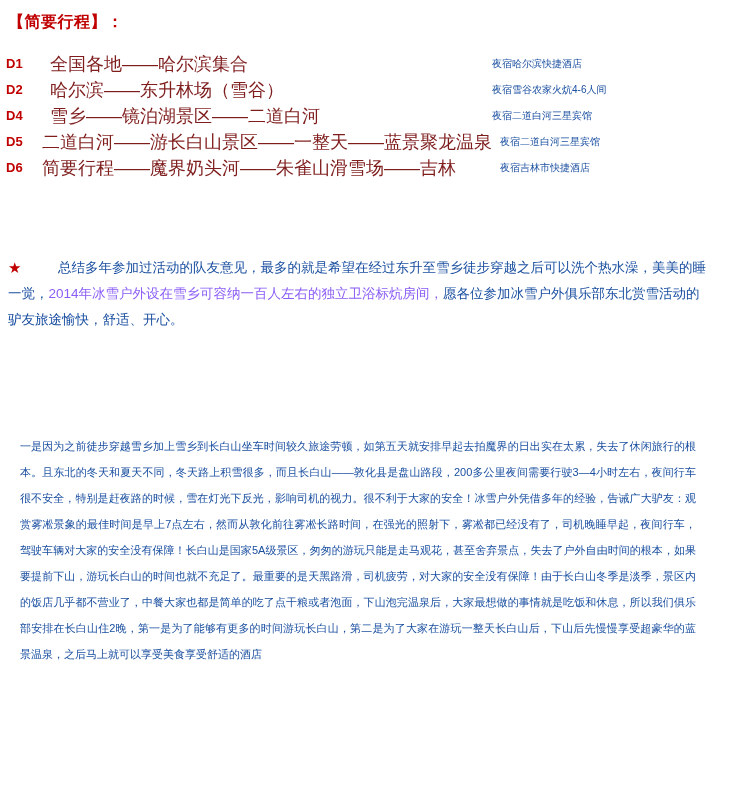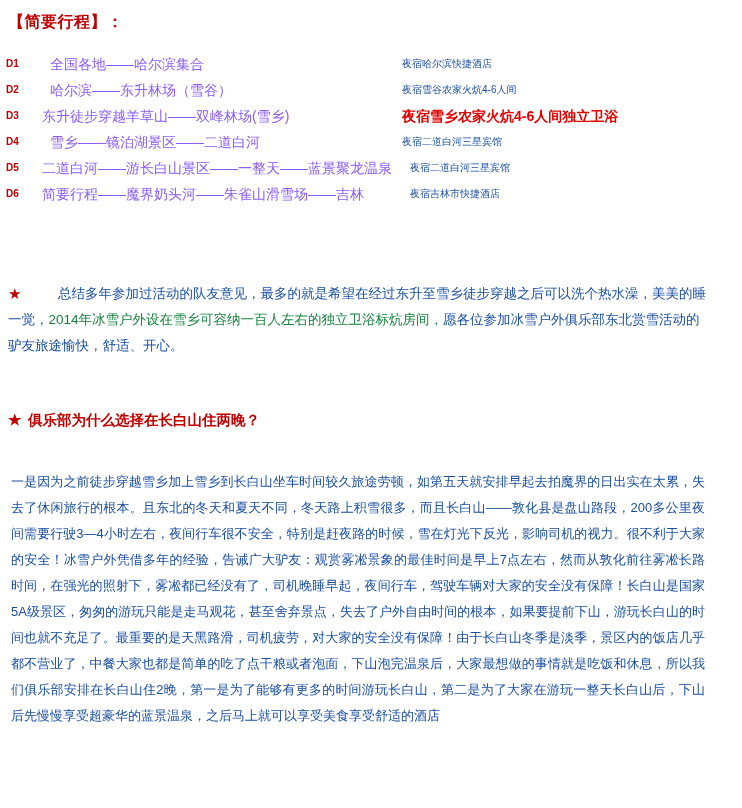--- a/index.html
+++ b/index.html
@@ -37,27 +37,27 @@
   .itin-table td {
     vertical-align: top;
     padding: 3px 0;
     line-height: 20px;
   }
   .col-day {
     width: 36px;
     padding-left: 6px !important;
     color: #c00000;
     font-weight: bold;
-    font-size: 10px;
+    font-size: 13px;
     white-space: nowrap;
   }
   .col-route {
     width: 360px;
-    color: #8b5cf6;
-    font-size: 14px;
+    color: #7f1d1d;
+    font-size: 18px;
     white-space: nowrap;
   }
   .col-hotel {
     color: #1a4fa0;
     font-size: 10px;
     white-space: nowrap;
   }
   .col-hotel.highlight {
     color: #e00000;
     font-weight: bold;
@@ -79,21 +79,21 @@
   .para-summary {
     color: #1a4fa0;
     font-size: 13.5px;
     line-height: 26px;
     text-align: justify;
     margin: 0;
     display: inline;
   }
   .para-summary .lead-space { display: inline-block; width: 28px; }
   .para-summary .red {
-    color: #15803d;
+    color: #8b5cf6;
   }
   .summary-wrap {
     padding: 0 4px 0 8px;
     line-height: 26px;
   }
 
   .gap-mid { height: 52px; }
 
   
   .q-heading {
@@ -105,24 +105,24 @@
   .q-heading .star {
     width: 20px;
   }
 
   .gap-small { height: 34px; }
 
   
   .body-para {
     padding: 0 6px 0 6px;
     color: #1a4fa0;
-    font-size: 13px;
+    font-size: 11px;
     line-height: 26px;
     text-align: justify;
-    margin: 5px;
+    margin: 14px;
   }
   .bottom-pad { height: 24px; }
 </style>
 </head>
 <body>
 
 <div class="page">
 
   <div class="itin-title">【简要行程】：</div>
 
@@ -130,25 +130,20 @@
     <tbody>
       <tr>
         <td class="col-day">D1</td>
         <td class="col-route"><span class="indent-1">全国各地——哈尔滨集合</span></td>
         <td class="col-hotel">夜宿哈尔滨快捷酒店</td>
       </tr>
       <tr>
         <td class="col-day">D2</td>
         <td class="col-route"><span class="indent-1">哈尔滨——东升林场（雪谷）</span></td>
         <td class="col-hotel">夜宿雪谷农家火炕4-6人间</td>
-      </tr>
-      <tr>
-        <td class="col-day">D3</td>
-        <td class="col-route">东升徒步穿越羊草山——双峰林场(雪乡)</td>
-        <td class="col-hotel highlight">夜宿雪乡农家火炕4-6人间独立卫浴</td>
       </tr>
       <tr>
         <td class="col-day">D4</td>
         <td class="col-route"><span class="indent-1">雪乡——镜泊湖景区——二道白河</span></td>
         <td class="col-hotel">夜宿二道白河三星宾馆</td>
       </tr>
       <tr>
         <td class="col-day">D5</td>
         <td class="col-route">二道白河——游长白山景区——一整天——蓝景聚龙温泉</td>
         <td class="col-hotel"><span class="hotel-indent-1">夜宿二道白河三星宾馆</span></td>
@@ -162,22 +157,19 @@
   </table>
 
   <div class="gap-big"></div>
 
   <div class="summary-wrap">
     <span class="star">★</span><span class="para-summary"><span class="lead-space"></span><span>总结多年参加过活动的队友意见，最多的就是希望在经过东升至雪乡徒步穿越之后可以洗个热水澡，美美的睡一觉，</span><span class="red">2014年冰雪户外设在雪乡可容纳一百人左右的独立卫浴标炕房间，</span><span>愿各位参加冰雪户外俱乐部东北赏雪活动的驴友旅途愉快，舒适、开心。</span></span>
   </div>
 
   <div class="gap-mid"></div>
 
-  <div class="q-heading">
-    <span class="star">★</span><span>俱乐部为什么选择在长白山住两晚？</span>
-  </div>
 
   <div class="gap-small"></div>
 
   <p class="body-para">一是因为之前徒步穿越雪乡加上雪乡到长白山坐车时间较久旅途劳顿，如第五天就安排早起去拍魔界的日出实在太累，失去了休闲旅行的根本。且东北的冬天和夏天不同，冬天路上积雪很多，而且长白山——敦化县是盘山路段，200多公里夜间需要行驶3—4小时左右，夜间行车很不安全，特别是赶夜路的时候，雪在灯光下反光，影响司机的视力。很不利于大家的安全！冰雪户外凭借多年的经验，告诫广大驴友：观赏雾凇景象的最佳时间是早上7点左右，然而从敦化前往雾凇长路时间，在强光的照射下，雾凇都已经没有了，司机晚睡早起，夜间行车，驾驶车辆对大家的安全没有保障！长白山是国家5A级景区，匆匆的游玩只能是走马观花，甚至舍弃景点，失去了户外自由时间的根本，如果要提前下山，游玩长白山的时间也就不充足了。最重要的是天黑路滑，司机疲劳，对大家的安全没有保障！由于长白山冬季是淡季，景区内的饭店几乎都不营业了，中餐大家也都是简单的吃了点干粮或者泡面，下山泡完温泉后，大家最想做的事情就是吃饭和休息，所以我们俱乐部安排在长白山住2晚，第一是为了能够有更多的时间游玩长白山，第二是为了大家在游玩一整天长白山后，下山后先慢慢享受超豪华的蓝景温泉，之后马上就可以享受美食享受舒适的酒店</p>
 
   <div class="bottom-pad"></div>
 </div>
 
 </body></html>

